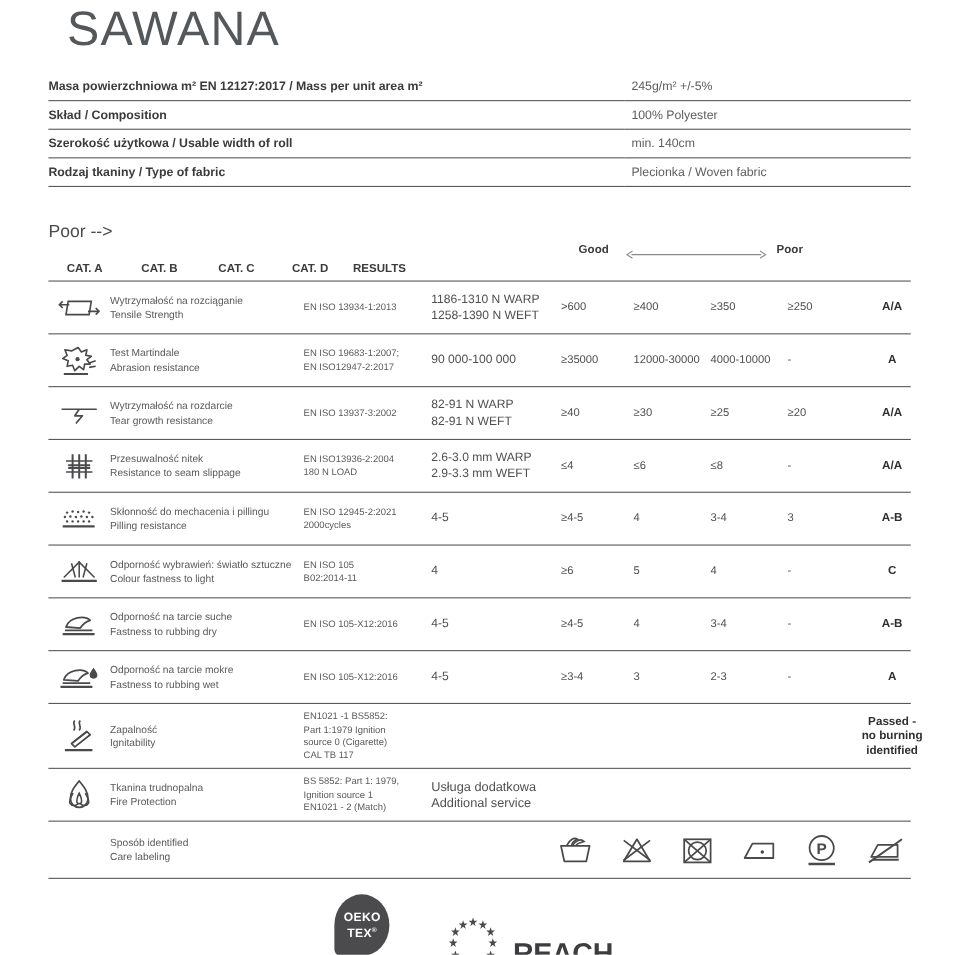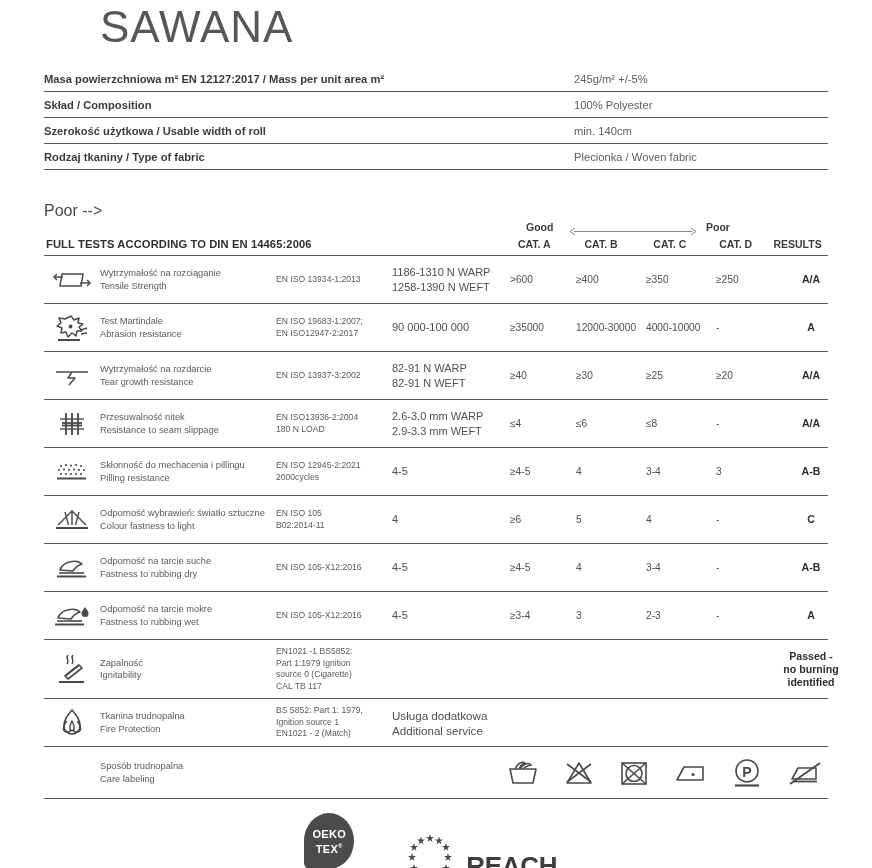--- a/index.html
+++ b/index.html
@@ -15,21 +15,21 @@
   }
 
   
   .title-wrap { padding: 2px 0 0 0; }
   .title {
     font-size: 44px;
     font-weight: 400;
     letter-spacing: 1px;
     color: #55585a;
     text-align: left;
-    padding-left: 100px;
+    padding-left: 61px;
     line-height: 50px;
   }
 
   
   .spec {
     margin: 14px 44px 0 44px;
     border-collapse: collapse;
     width: 784px;
   }
   .spec tr { border-bottom: 1.6px solid #58585a; }
@@ -235,21 +235,20 @@
     <svg class="gp-arrow" viewBox="0 0 134 9">
       <line x1="8" y1="4.5" x2="126" y2="4.5" stroke="#8a8a8c" stroke-width="1"></line>
       <polyline points="9,1.2 4,4.5 9,7.8" fill="none" stroke="#8a8a8c" stroke-width="1"></polyline>
       <polyline points="125,1.2 130,4.5 125,7.8" fill="none" stroke="#8a8a8c" stroke-width="1"></polyline>
     </svg>
     <div class="gp-label gp-poor">Poor</div>
   </div>
 
   
   <div class="hdr-row">
-    <div class="hdr-title">FULL TESTS ACCORDING TO DIN EN 14465:2006</div>
     <div class="hdr-cat c-a">CAT. A</div>
     <div class="hdr-cat c-b">CAT. B</div>
     <div class="hdr-cat c-c">CAT. C</div>
     <div class="hdr-cat c-d">CAT. D</div>
     <div class="hdr-cat c-r">RESULTS</div>
   </div>
 
   
   <div class="trow first">
     <div class="cell-icon">
@@ -548,21 +547,21 @@
     </div>
     <div class="cell-cat c-c"></div>
     <div class="cell-cat c-d"></div>
     <div class="cell-res c-r"></div>
   </div>
 
   
   <div class="care-row">
     <div class="cell-icon"></div>
     <div class="cell-name">
-      <div>Sposób trudnopalna</div>
+      <div>Sposób identified</div>
       <div>Care labeling</div>
     </div>
     <div class="care-symbols">
       <span>
         <svg width="34" height="30" viewBox="0 0 34 30">
           <path d="M4 11 H30 L27 25 H7 Z" fill="none" stroke="#4a4a4c" stroke-width="1.6" stroke-linejoin="round"></path>
           <path d="M9 11 C12 5, 16 3, 19 5 C16 6, 14 8, 13.5 11" fill="none" stroke="#4a4a4c" stroke-width="1.5"></path>
           <path d="M14 11 C17 6, 22 4, 25 7 C21 8, 18 9, 17.5 11" fill="none" stroke="#4a4a4c" stroke-width="1.5"></path>
         </svg>
       </span>

